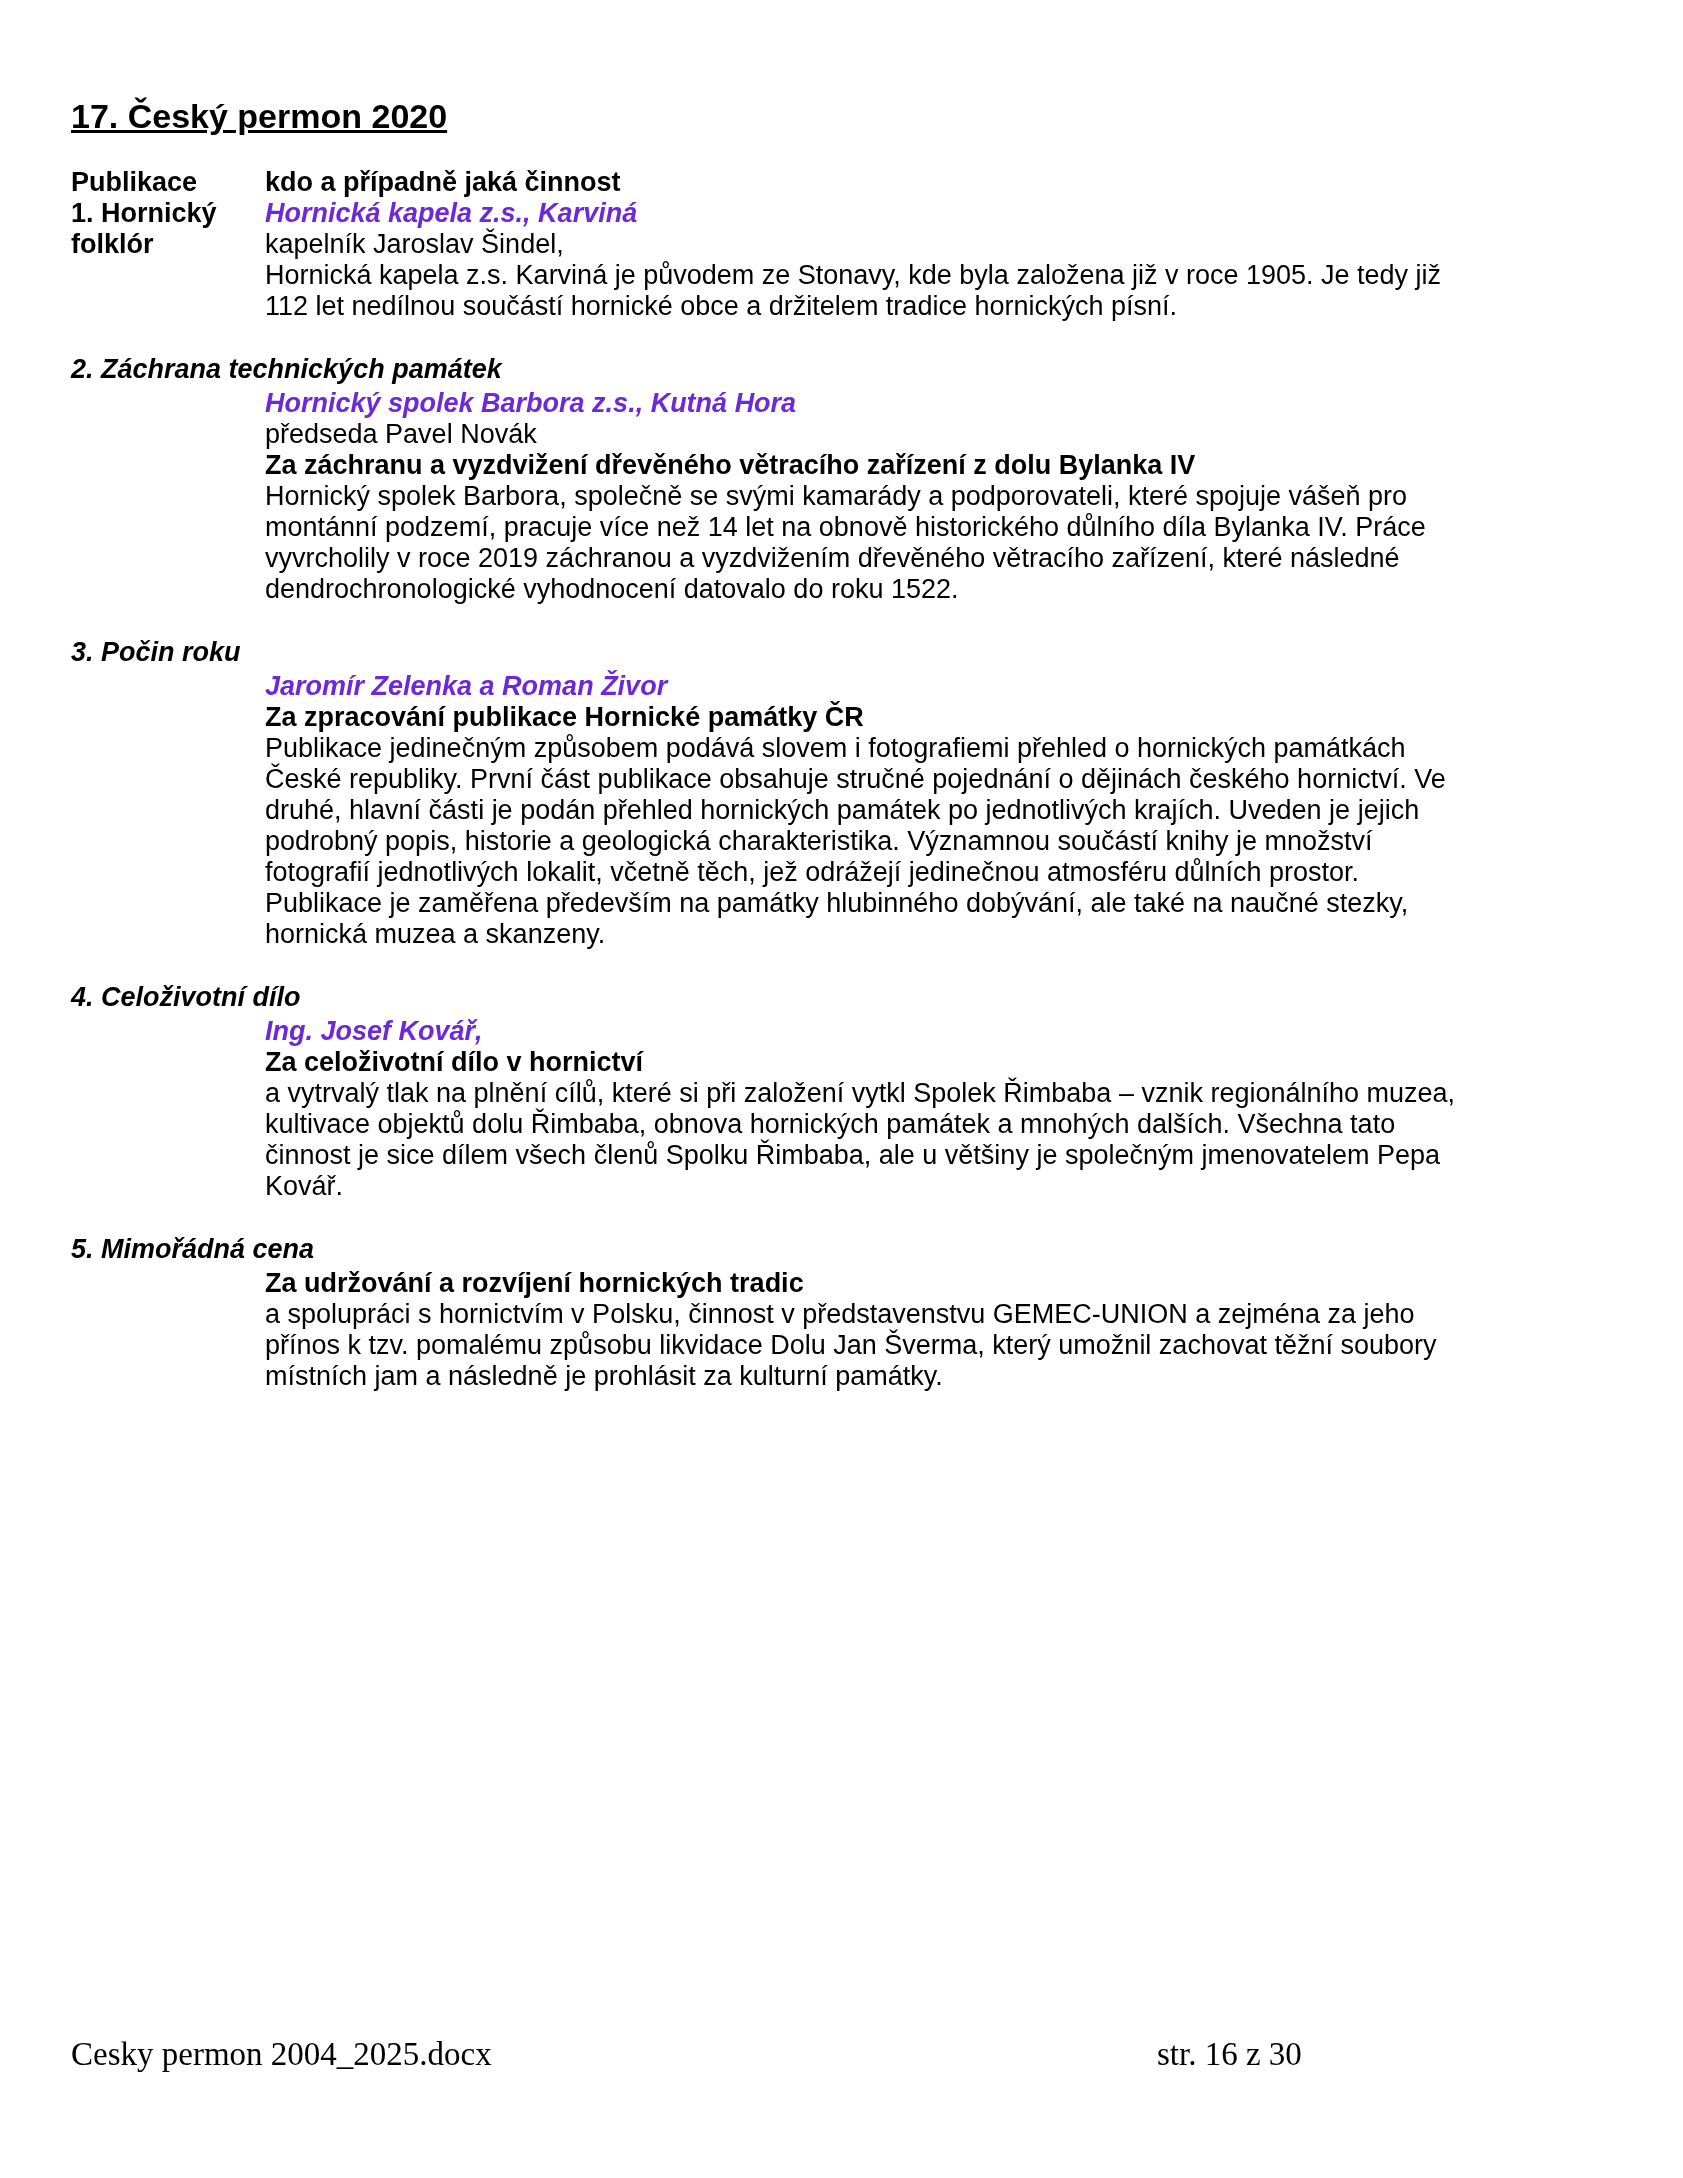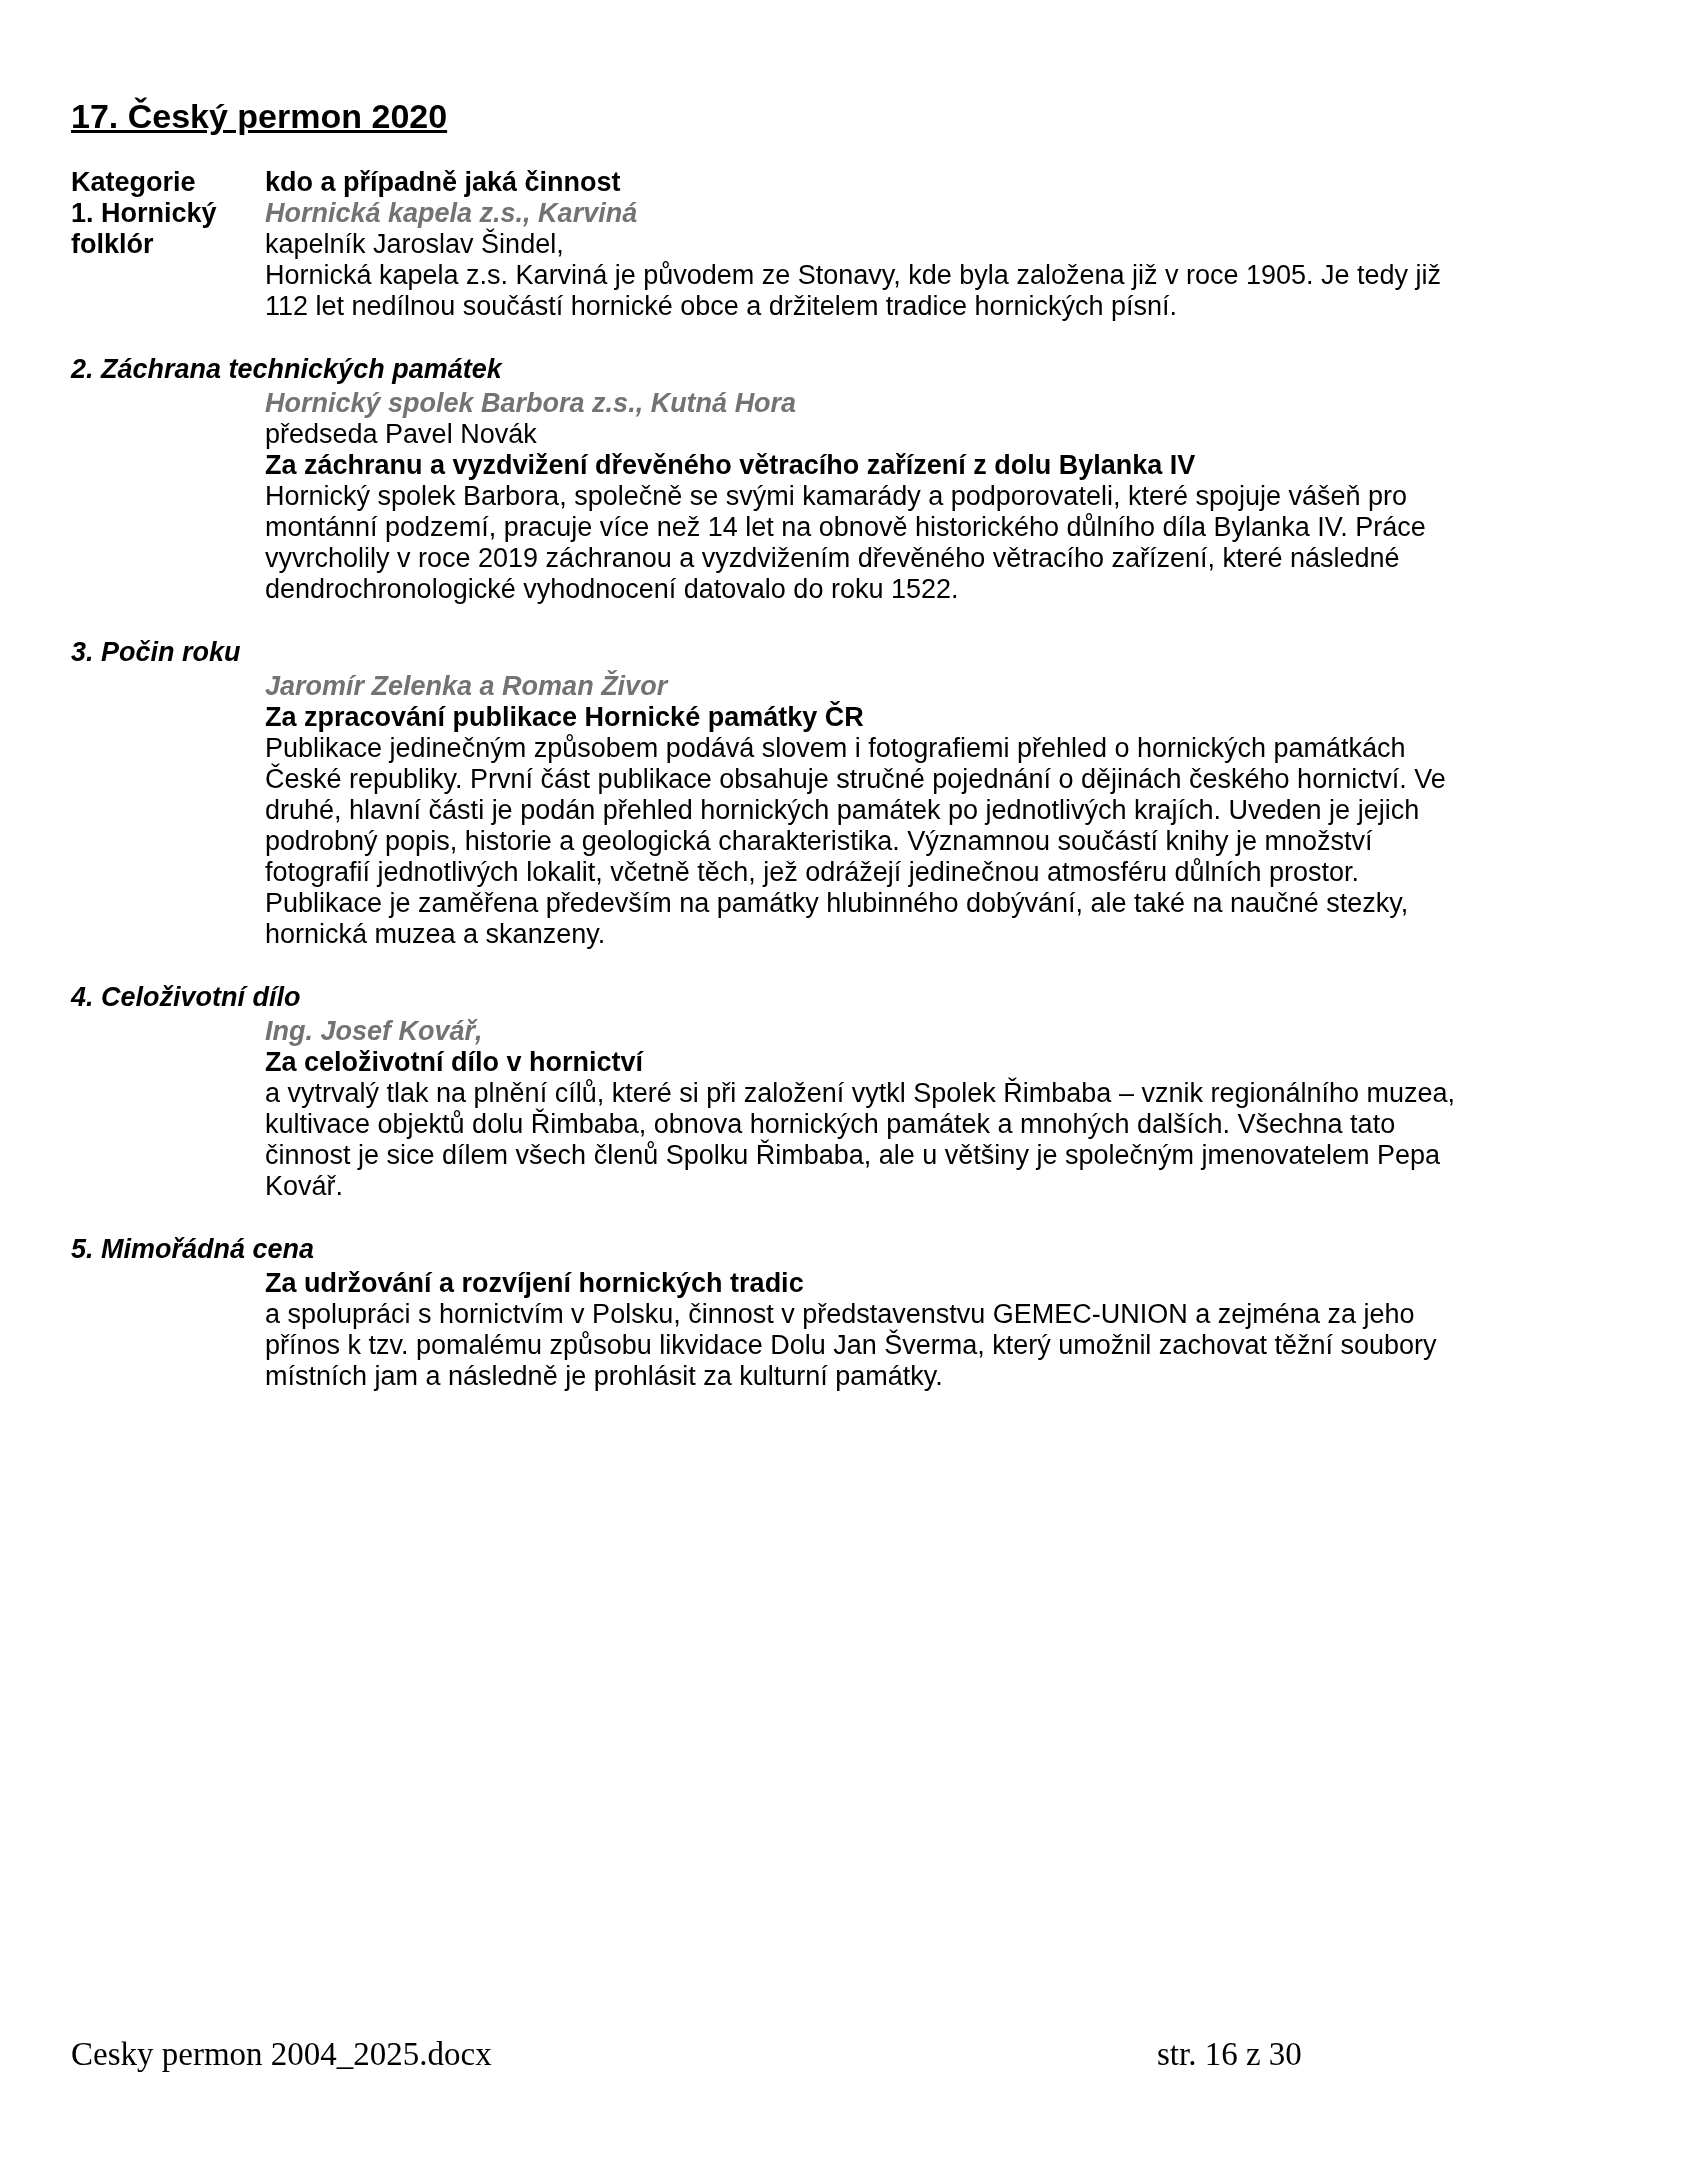--- a/index.html
+++ b/index.html
@@ -35,21 +35,21 @@
   .content { flex: 1 1 auto; min-width: 0; }
   .bold { font-weight: bold; }
   .section-heading {
     font-weight: bold;
     margin-top: 32px;
     margin-bottom: 3px;
     font-style: italic;
   }
   .big-gap { }
   .recipient {
-    color: #737373;
+    color: #6d28d9;
     font-weight: bold;
     font-style: italic;
   }
   .citation { font-weight: bold; }
   .body-text { font-weight: normal; }
   .footer {
     position: absolute;
     left: 71px;
     top: 2037px;
     width: 1399px;
@@ -65,21 +65,21 @@
   }
 </style>
 </head>
 <body>
 
 <div class="page">
 
   <h1 class="doc-title">17. Český permon 2020</h1>
 
   <div class="row">
-    <div class="label">Kategorie</div>
+    <div class="label">Publikace</div>
     <div class="content bold">kdo a případně jaká činnost</div>
   </div>
 
   <section>
     <div class="row">
       <div class="label">1. Hornický folklór</div>
       <div class="content">
         <div class="recipient">Hornická kapela z.s., Karviná</div>
         <div class="body-text">kapelník Jaroslav Šindel,</div>
         <div class="body-text">Hornická kapela z.s. Karviná je původem ze Stonavy, kde byla založena již v roce 1905. Je tedy již 112 let nedílnou součástí hornické obce a držitelem tradice hornických písní.</div>

